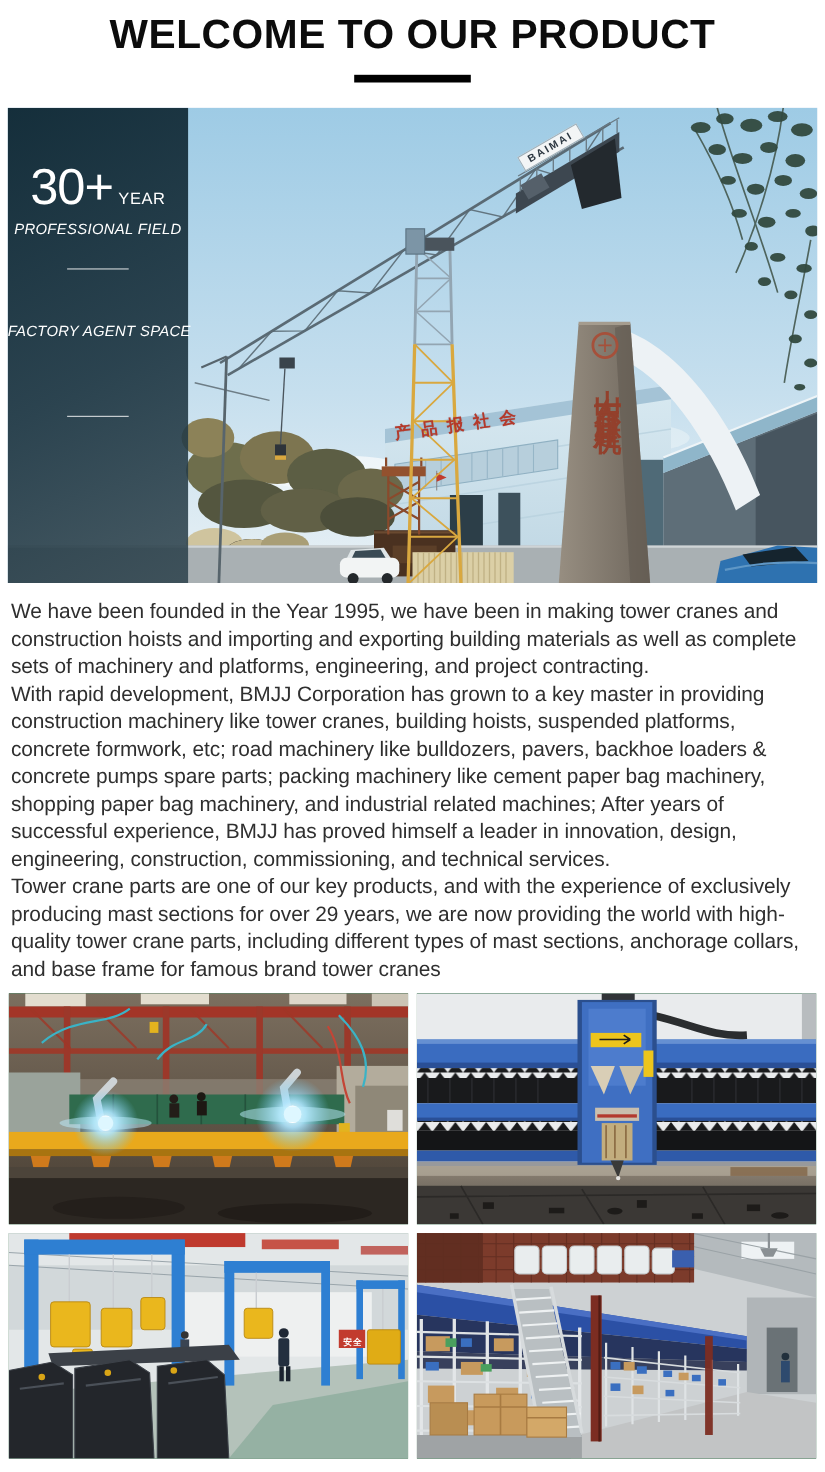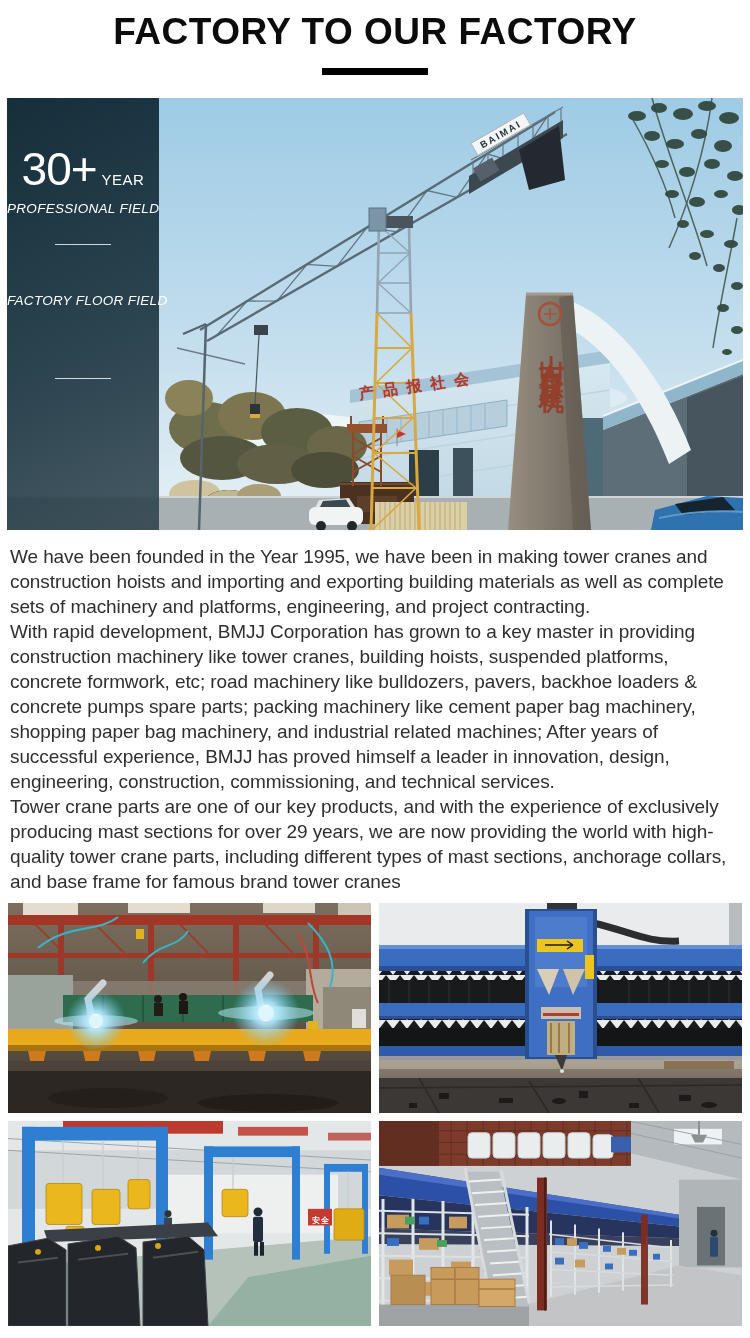--- a/index.html
+++ b/index.html
@@ -30,20 +30,21 @@
     width:736px;height:432px;
     margin:23px 0 0 7px;
     overflow:hidden;
     background:#bcd8e8;
   }
   .hero-svg{position:absolute;inset:0;width:736px;height:432px;display:block;}
   .stats-panel{
     position:absolute;left:0;top:0;width:152px;height:432px;
     background:linear-gradient(150deg, rgba(15,40,52,.96) 0%, rgba(30,54,66,.92) 55%, rgba(45,66,76,.86) 100%);
     color:#fff;
+    padding-left:12px;
   }
   .stat{position:absolute;left:0;width:100%;text-align:center;white-space:nowrap;}
   .stat .val{font-size:46px;font-weight:400;line-height:1;letter-spacing:-1px;}
   .stat .unit{font-size:15px;font-weight:400;letter-spacing:.5px;margin-left:5px;}
   .stat .lbl{font-size:13.5px;letter-spacing:.3px;margin-top:9px;font-style:italic;}
   .stat-1{top:48px;} .stat-2{top:186px;} .stat-3{top:316px;}
   .stat-divider{
     position:absolute;left:50%;transform:translateX(-50%);
     width:56px;height:1px;background:rgba(255,255,255,.8);
   }
@@ -86,21 +87,21 @@
   .safety-sign-text{
     position:absolute;left:301px;top:91px;width:24px;
     color:#fff;font-size:8px;font-weight:bold;text-align:center;line-height:17px;
     letter-spacing:1px;
   }
 </style>
 </head>
 <body>
 
 <div class="page-header">
-  <h1 class="page-title">FACTORY TO OUR FACTORY</h1>
+  <h1 class="page-title">WELCOME TO OUR PRODUCT</h1>
   <div class="title-underline"></div>
 </div>
 
 <div class="hero">
   <svg class="hero-svg" viewBox="0 0 736 432" preserveAspectRatio="none">
     <defs>
       <linearGradient id="sky" x1="0" y1="0" x2="0" y2="1">
         <stop offset="0" stop-color="#9ecbe5"></stop>
           <stop offset=".6" stop-color="#c6dfee"></stop>
           <stop offset="1" stop-color="#e9f1f5"></stop>
@@ -275,21 +276,21 @@
     </g>
   </svg>
 
   <div class="stats-panel">
     <div class="stat stat-1">
       <div><span class="val">30+</span><span class="unit">YEAR</span></div>
       <div class="lbl">PROFESSIONAL FIELD</div>
     </div>
     <div class="stat-divider div-1"></div>
     <div class="stat stat-2">
-      <div class="lbl">FACTORY FLOOR FIELD</div>
+      <div class="lbl">FACTORY AGENT SPACE</div>
     </div>
     <div class="stat-divider div-2"></div>
   </div>
 
   <div class="crane-banner">BAIMAI</div>
   <div class="building-sign">产品报社会</div>
   <div class="monument-text">山东百脉建机</div>
 </div>
 
 <div class="about">

